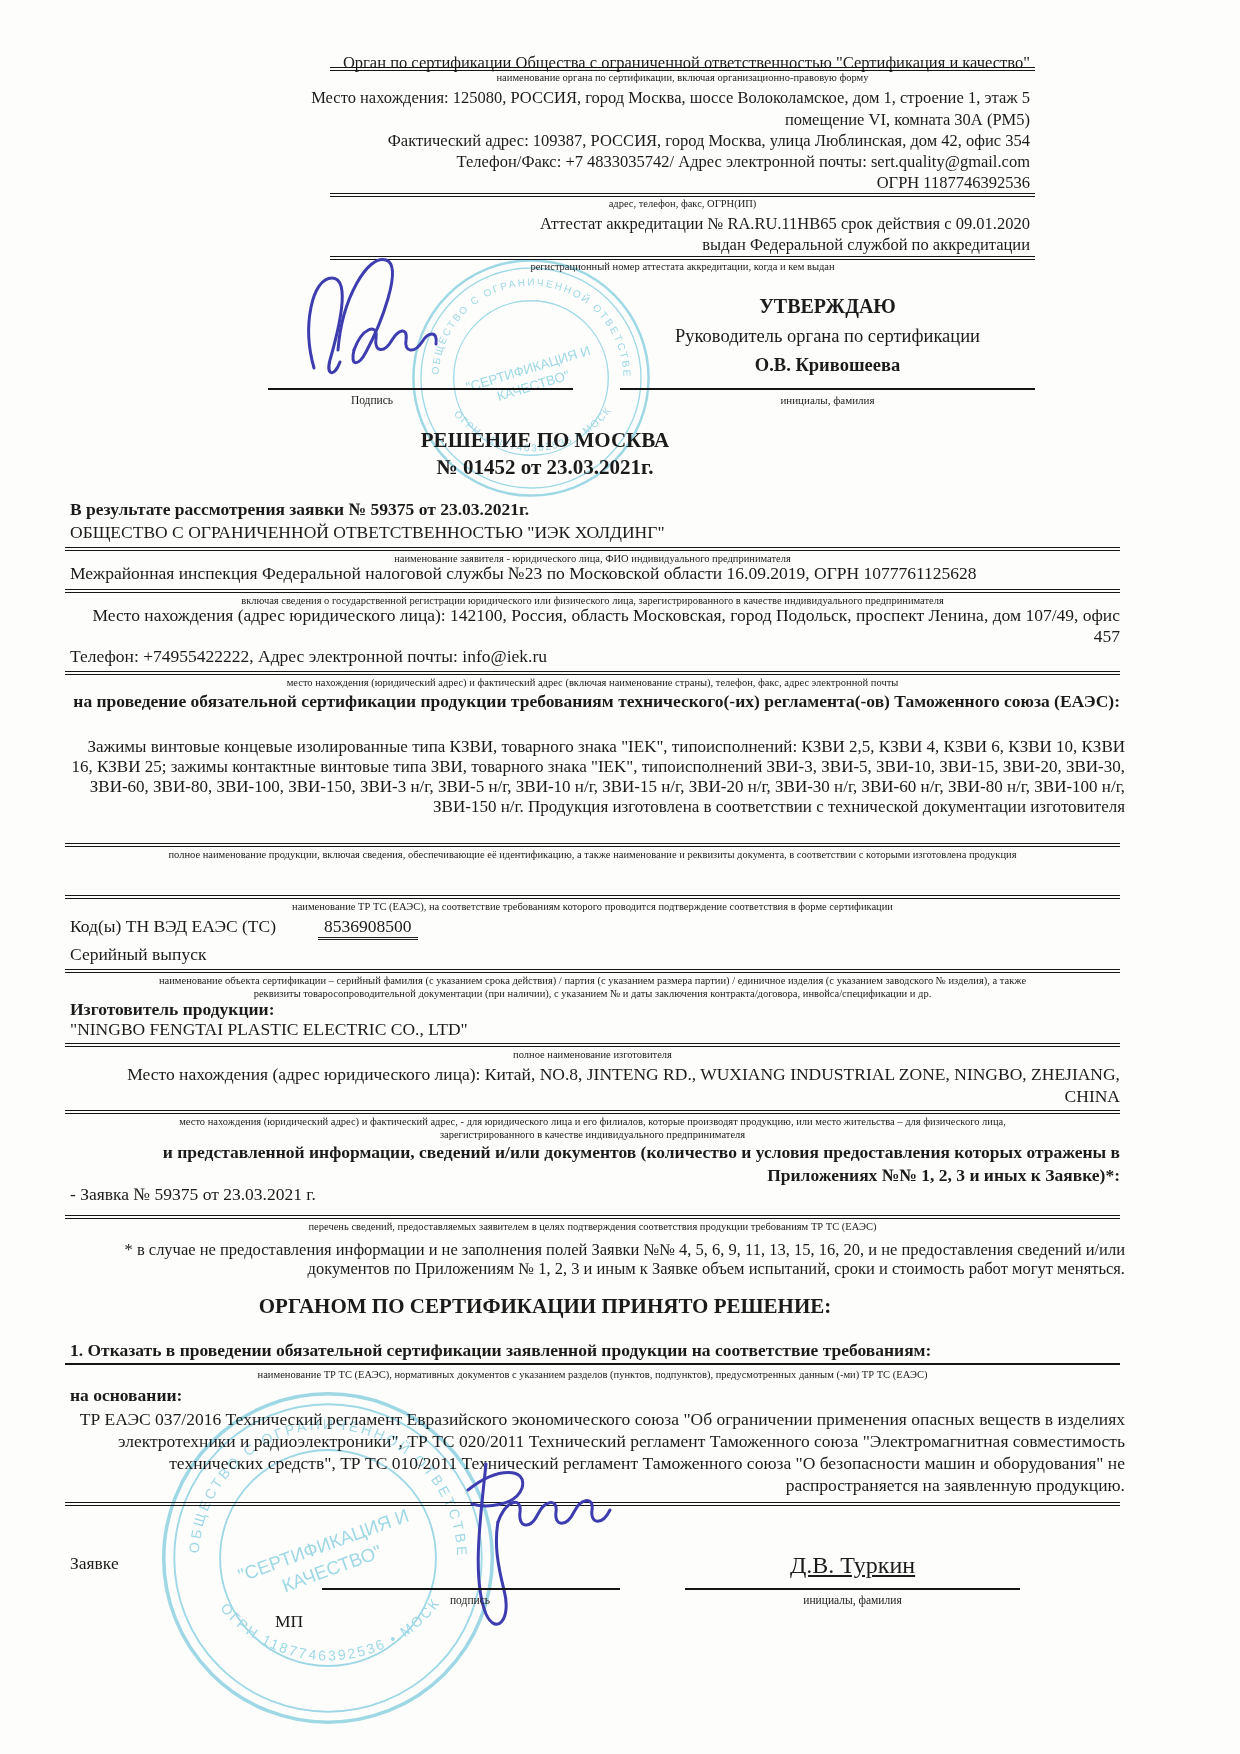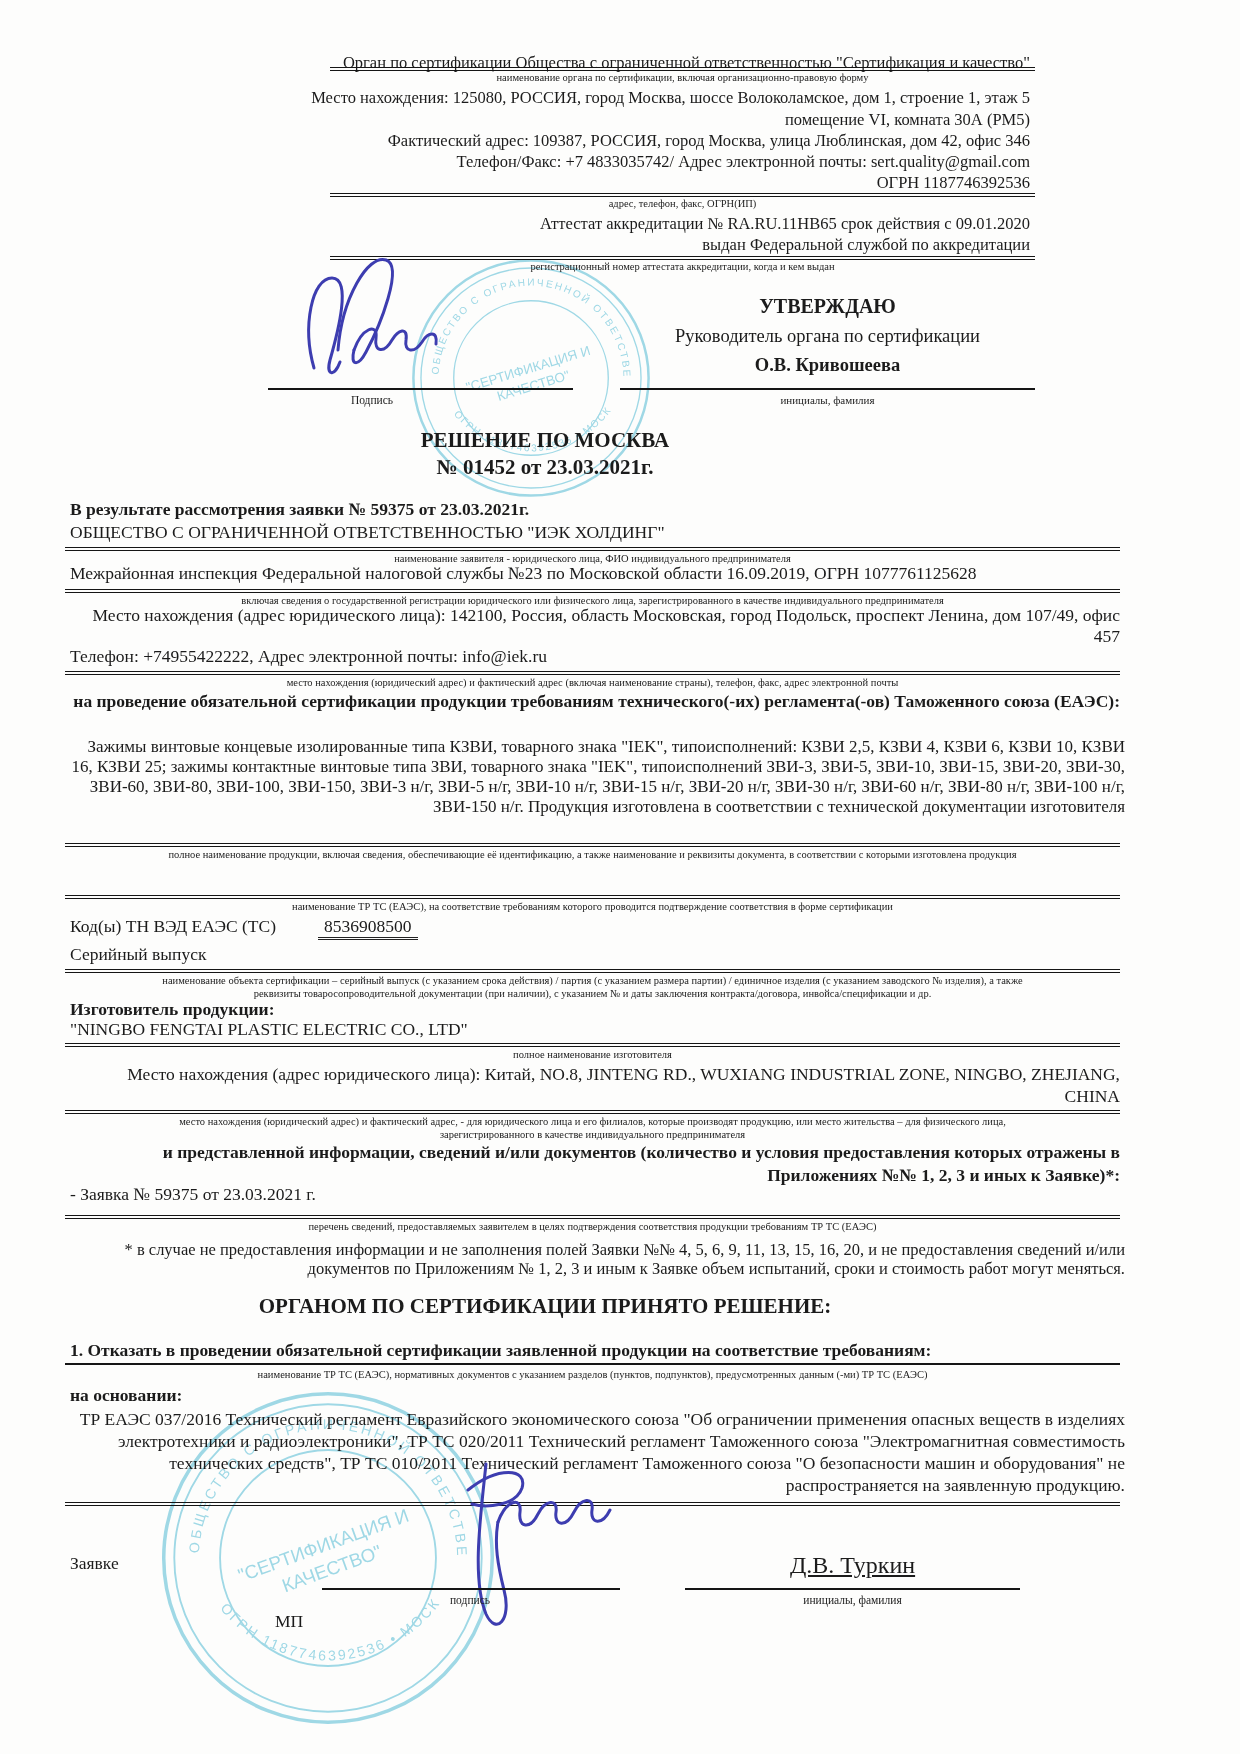--- a/index.html
+++ b/index.html
@@ -76,21 +76,21 @@
       <text x="150" y="165">КАЧЕСТВО"</text>
     </g>
   </svg>
 
   <div class="t hdr r" style="left:330px;top:52px;width:700px;">Орган по сертификации Общества с ограниченной ответственностью "Сертификация и качество"</div>
   <div class="rule" style="left:330px;top:67px;width:705px;"></div>
   <div class="cap" style="left:330px;top:72px;width:705px;">наименование органа по сертификации, включая организационно-правовую форму</div>
 
   <div class="t hdr r" style="left:230px;top:87px;width:800px;">Место нахождения: 125080, РОССИЯ, город Москва, шоссе Волоколамское, дом 1, строение 1, этаж 5</div>
   <div class="t hdr r" style="left:330px;top:109px;width:700px;">помещение VI, комната 30А (РМ5)</div>
-  <div class="t hdr r" style="left:330px;top:130px;width:700px;">Фактический адрес: 109387, РОССИЯ, город Москва, улица Люблинская, дом 42, офис 346</div>
+  <div class="t hdr r" style="left:330px;top:130px;width:700px;">Фактический адрес: 109387, РОССИЯ, город Москва, улица Люблинская, дом 42, офис 354</div>
   <div class="t hdr r" style="left:330px;top:151px;width:700px;">Телефон/Факс: +7 4833035742/ Адрес электронной почты: sert.quality@gmail.com</div>
   <div class="t hdr r" style="left:330px;top:172px;width:700px;">ОГРН 1187746392536</div>
   <div class="rule" style="left:330px;top:193px;width:705px;"></div>
   <div class="cap" style="left:330px;top:198px;width:705px;">адрес, телефон, факс, ОГРН(ИП)</div>
 
   <div class="t hdr r" style="left:330px;top:213px;width:700px;">Аттестат аккредитации № RA.RU.11НВ65 срок действия с 09.01.2020</div>
   <div class="t hdr r" style="left:330px;top:234px;width:760px;padding-right:60px;box-sizing:border-box;">выдан Федеральной службой по аккредитации</div>
   <div class="rule" style="left:330px;top:256px;width:705px;"></div>
   <div class="cap" style="left:330px;top:261px;width:705px;">регистрационный номер аттестата аккредитации, когда и кем выдан</div>
 
@@ -133,21 +133,21 @@
   <div class="cap" style="left:65px;top:849px;width:1055px;">полное наименование продукции, включая сведения, обеспечивающие её идентификацию, а также наименование и реквизиты документа, в соответствии с которыми изготовлена продукция</div>
 
   <div class="rule" style="left:65px;top:895px;width:1055px;"></div>
   <div class="cap" style="left:65px;top:901px;width:1055px;">наименование ТР ТС (ЕАЭС), на соответствие требованиям которого проводится подтверждение соответствия в форме сертификации</div>
 
   <div class="t" style="left:70px;top:916px;width:1050px;">
     <span>Код(ы) ТН ВЭД ЕАЭС (ТС)</span><span class="codeval">8536908500</span>
   </div>
   <div class="t" style="left:70px;top:944px;width:1050px;">Серийный выпуск</div>
   <div class="rule" style="left:65px;top:969px;width:1055px;"></div>
-  <div class="cap" style="left:65px;top:975px;width:1055px;">наименование объекта сертификации – серийный выпуск (с указанием срока действия) / партия (с указанием размера партии) / единичное изделия (с указанием заводского № изделия), а также</div>
+  <div class="cap" style="left:65px;top:975px;width:1055px;">наименование объекта сертификации – серийный фамилия (с указанием срока действия) / партия (с указанием размера партии) / единичное изделия (с указанием заводского № изделия), а также</div>
   <div class="cap" style="left:65px;top:988px;width:1055px;">реквизиты товаросопроводительной документации (при наличии), с указанием № и даты заключения контракта/договора, инвойса/спецификации и др.</div>
 
   <div class="t b" style="left:70px;top:999px;width:1050px;">Изготовитель продукции:</div>
   <div class="t" style="left:70px;top:1019px;width:1050px;">"NINGBO FENGTAI PLASTIC ELECTRIC CO., LTD"</div>
   <div class="rule" style="left:65px;top:1043px;width:1055px;"></div>
   <div class="cap" style="left:65px;top:1049px;width:1055px;">полное наименование изготовителя</div>
 
   <div class="t wrap" style="left:70px;top:1063px;width:1050px;line-height:22px;">Место нахождения (адрес юридического лица): Китай, NO.8, JINTENG RD., WUXIANG INDUSTRIAL ZONE, NINGBO, ZHEJIANG, CHINA</div>
   <div class="rule" style="left:65px;top:1110px;width:1055px;"></div>
   <div class="cap" style="left:65px;top:1129px;width:1055px;">зарегистрированного в качестве индивидуального предпринимателя</div>

